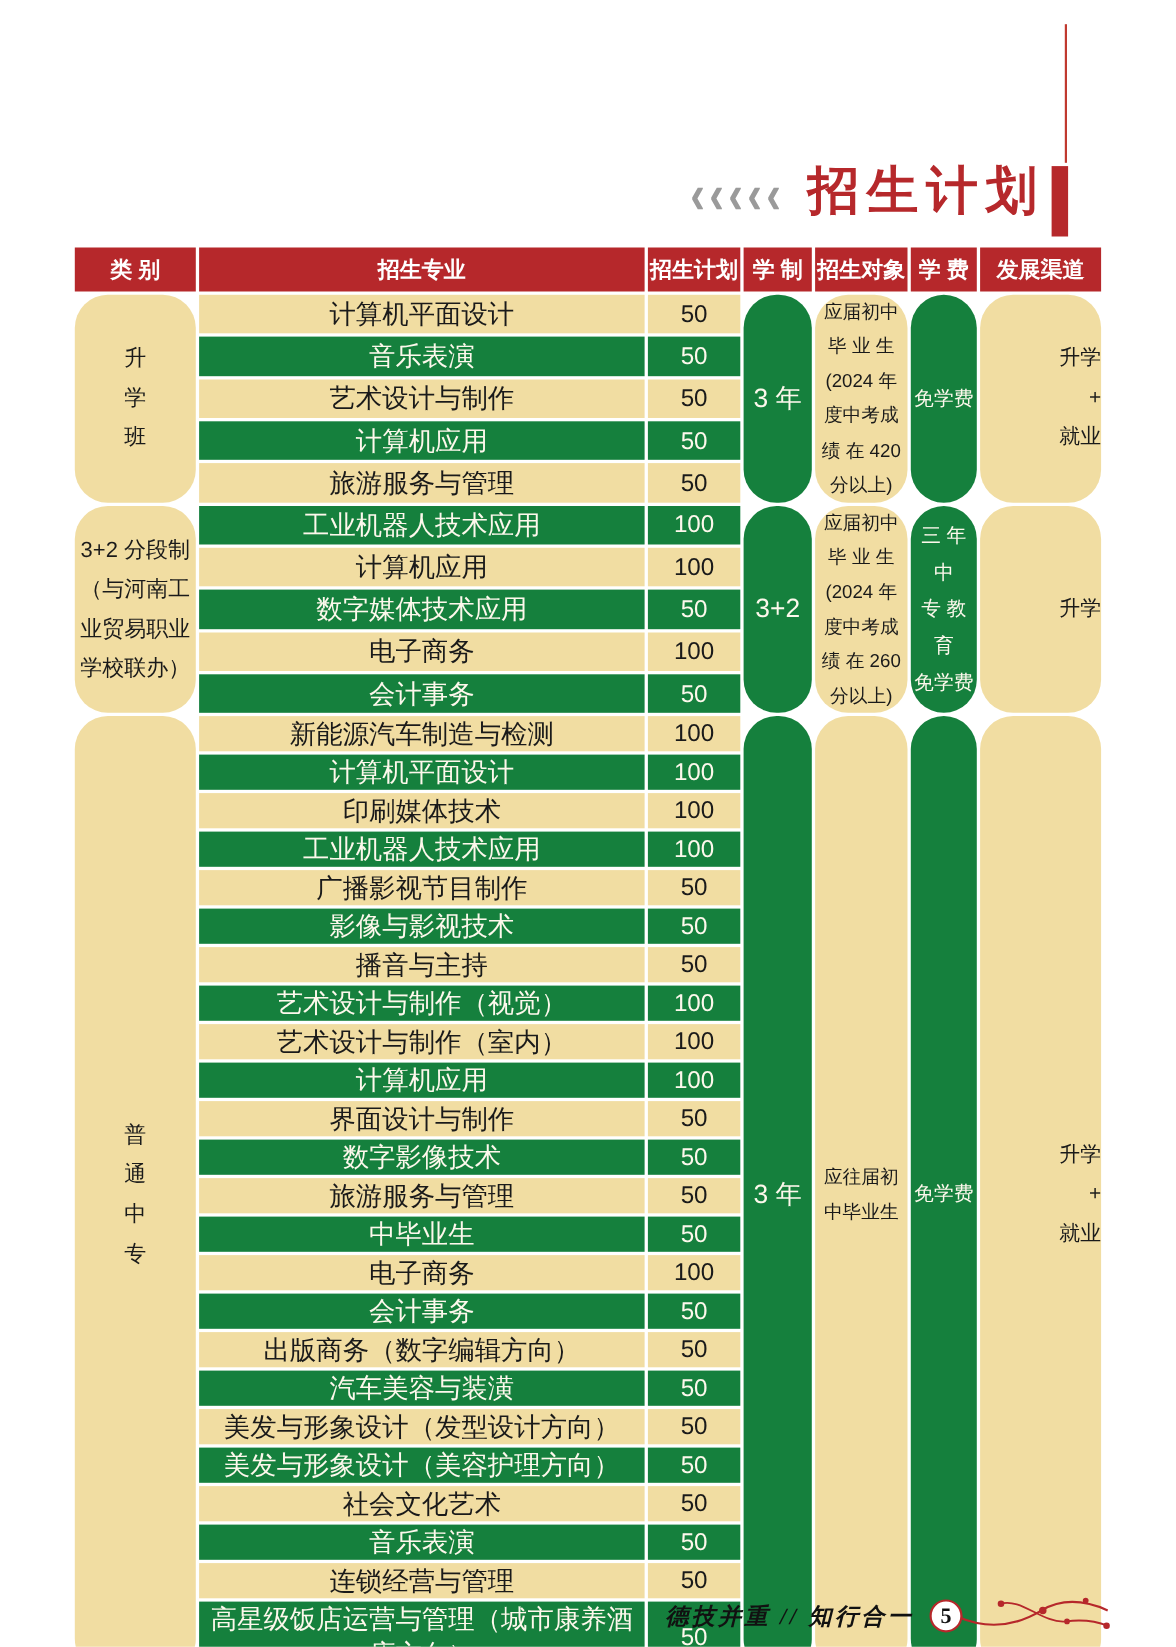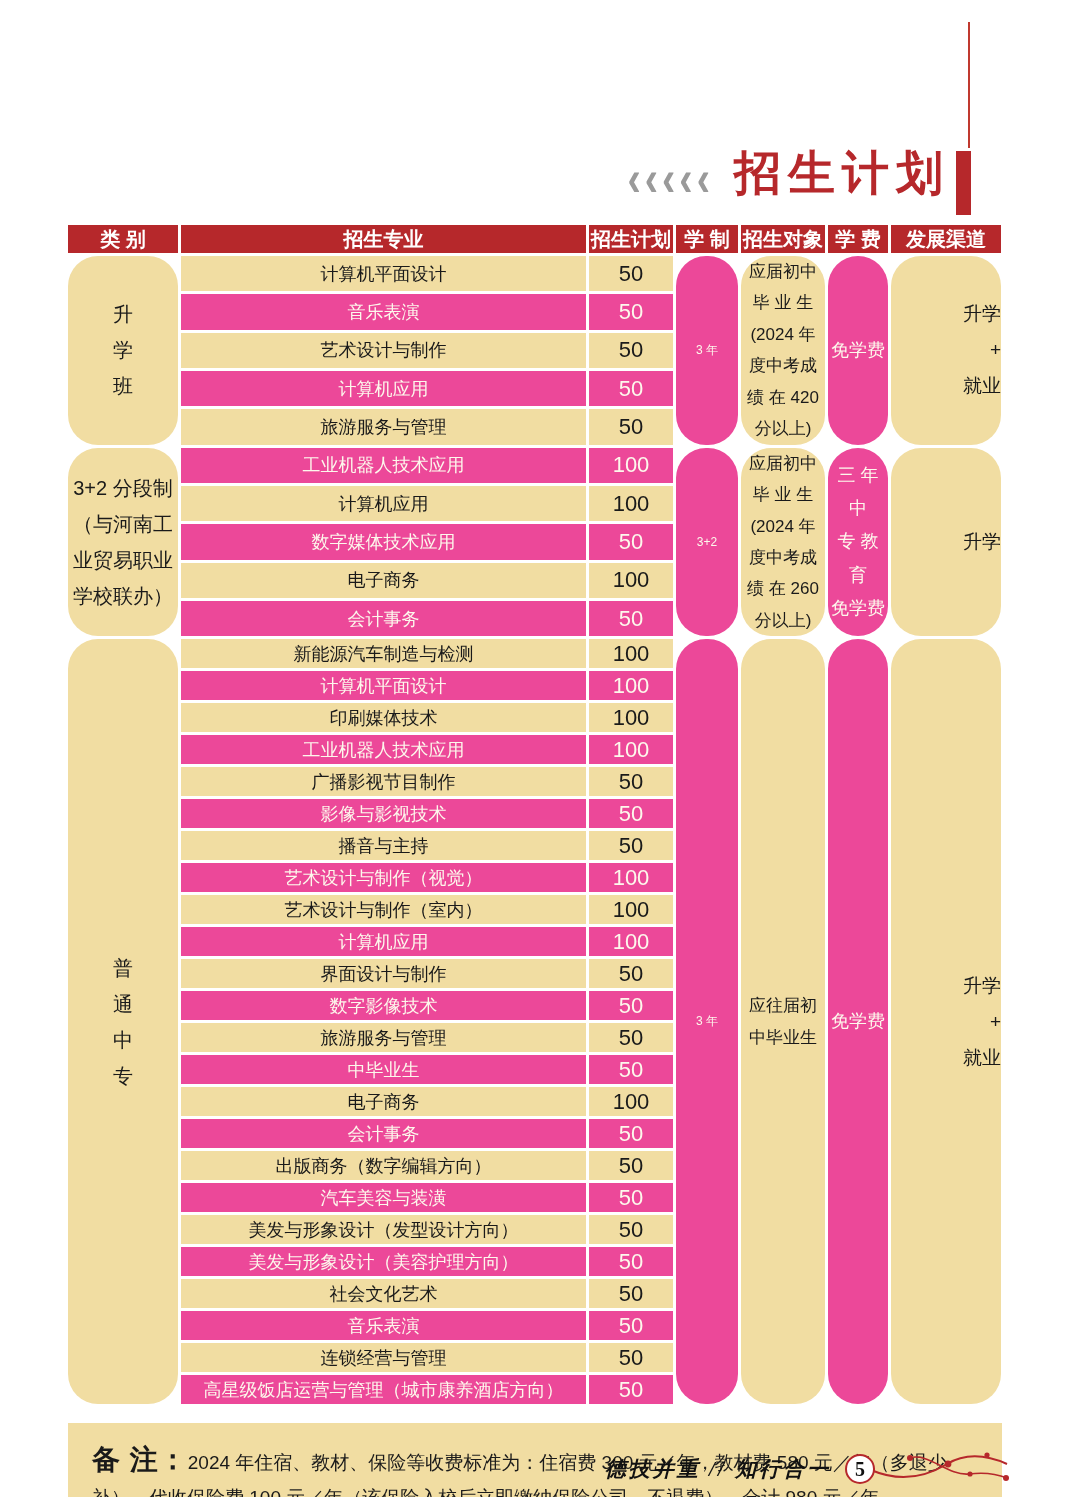--- a/index.html
+++ b/index.html
@@ -45,31 +45,31 @@
   table.enroll {
     border-collapse:separate; border-spacing:3px;
     table-layout:fixed; margin-left:65px;
   }
   col.c-cat { width:110px; }  col.c-major { width:405px; }
   col.c-count { width:84px; } col.c-dur { width:62px; }
   col.c-target { width:84px; } col.c-fee { width:60px; }
   col.c-chan { width:110px; }
   th {
     background:#b6282b; color:#ffffff;
-    font-size:20px; font-weight:bold; height:28px;
+    font-size:20px; font-weight:bold; height:40px;
     text-align:center; vertical-align:middle;
   }
   td { text-align:center; vertical-align:middle; height:29px; }
   .tan { background:#f1dda2; color:#1a1a1a; }
-  .red { background:#ec4899; color:#fdf8ec; }
+  .red { background:#15803d; color:#fdf8ec; }
   .pre { white-space:pre-line;border-radius:30px; }
-  td.major-cell { font-size:18px; }
+  td.major-cell { font-size:24px; }
   td.count-cell { font-size:22px; }
   td.category-cell { font-size:20px; line-height:1.8; }
-  td.duration-cell { font-size:12px; }
+  td.duration-cell { font-size:24px; }
   td.target-cell { font-size:17px; line-height:1.85; }
   td.tuition-cell { font-size:18px; line-height:1.85;margin-top:12px; }
   td.channel-cell { font-size:19px; line-height:1.9;text-align:right; }
 
   
   .note-block {
     margin:16px 0 0 68px; width:934px;
     background:#f1dda2; padding:14px 24px 16px 24px;
     font-size:19px; line-height:1.62;
   }

